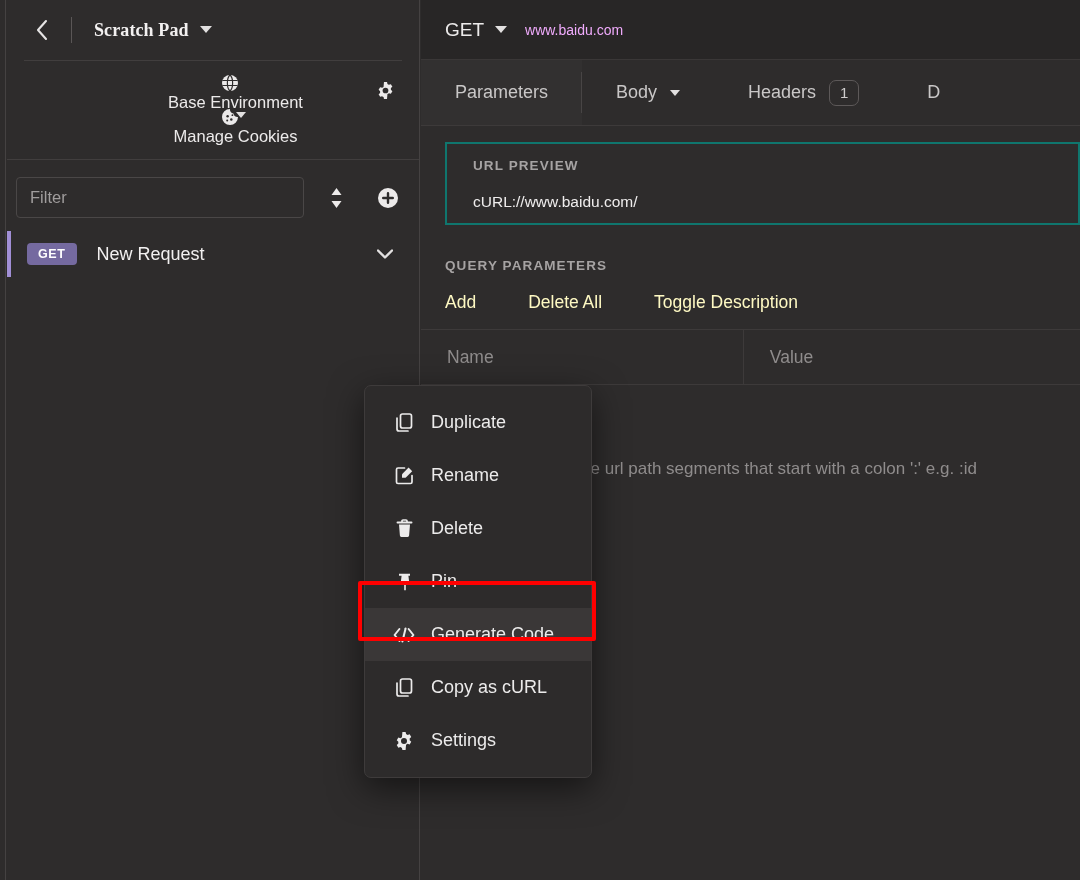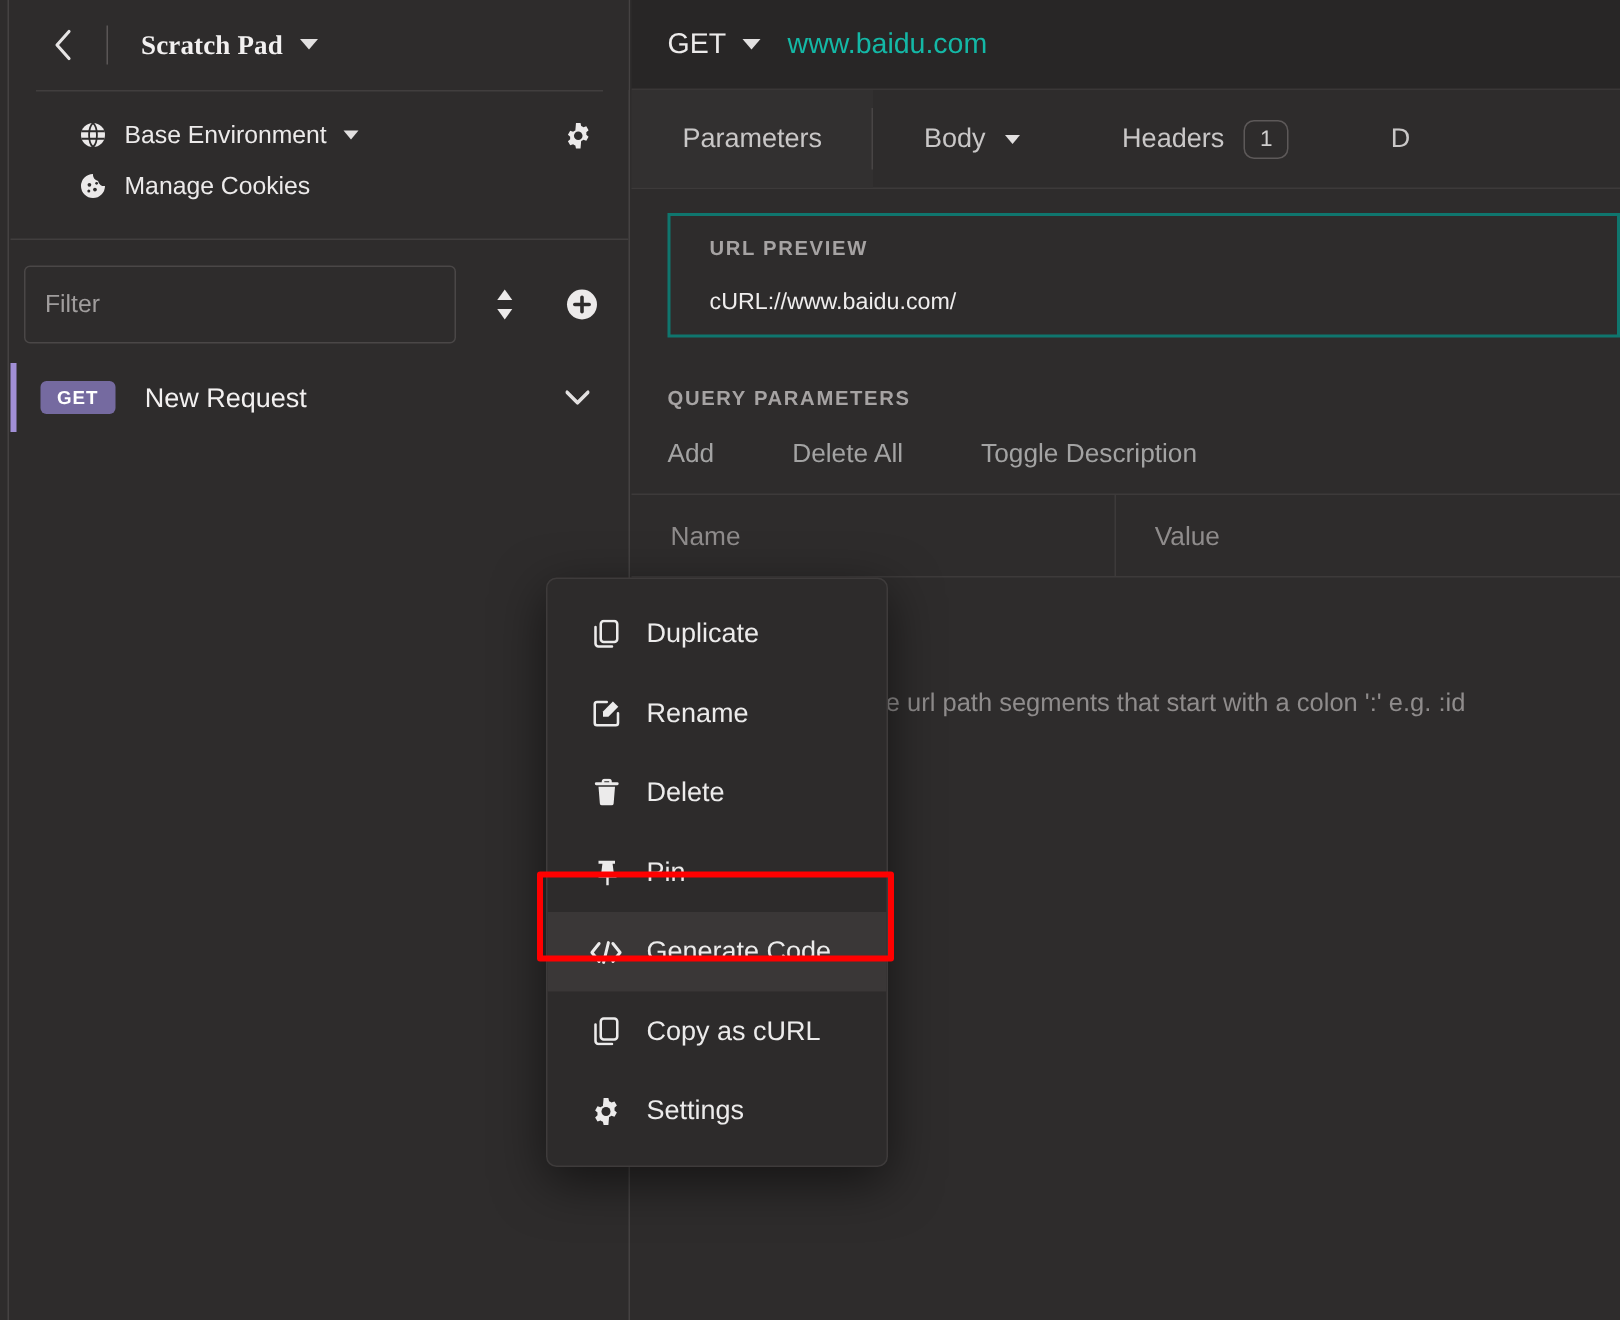--- a/index.html
+++ b/index.html
@@ -73,20 +73,21 @@
     margin: 0 17px;
   }
 
   .env-list { padding: 12px 0 9px 0; }
   .env-row {
     height: 34px;
     display: flex; align-items: center;
     padding-left: 45px;
     position: relative;
     cursor: pointer;
+    flex-direction: column;
   }
   .env-row .ico {
     width: 20px; height: 20px;
     margin-right: 11px;
     display: flex; align-items: center; justify-content: center;
     color: #ebe9e9;
     flex: 0 0 auto;
   }
   .env-row .lbl {
     color: #eceaea;
@@ -106,21 +107,21 @@
     margin: 9px 0 0 0;
   }
 
   
   .filter-row {
     display: flex; align-items: center;
     padding: 17px 0 13px 0;
   }
   .filter-input {
     margin-left: 9px;
-    width: 288px; height: 52px;
+    width: 288px; height: 41px;
     background: #2e2c2c;
     border: 1px solid #4a4747;
     border-radius: 4px;
     color: #d6d4d4;
     font-size: 16.5px;
     font-family: "Liberation Sans", sans-serif;
     padding: 0 13px;
     outline: none;
   }
   .filter-input::placeholder { color: #a09d9d; }
@@ -178,22 +179,22 @@
     display: flex; align-items: center;
     padding-left: 24px;
     border-bottom: 1px solid #3a3737;
   }
   .method-label {
     color: #eceaea;
     font-size: 19px;
   }
   .url-text {
     margin-left: 18px;
-    color: #14b8a6;
-    font-size: 19px;
+    color: #f0abfc;
+    font-size: 14px;
   }
 
   .tab-bar {
     height: 66px;
     display: flex; align-items: stretch;
     background: #2e2c2c;
     border-bottom: 1px solid #3d3a3a;
   }
   .tab {
     display: flex; align-items: center;
@@ -247,21 +248,21 @@
     color: #a6a3a3;
     font-size: 13.5px;
     font-weight: bold;
     letter-spacing: 1.1px;
   }
   .action-row {
     display: flex; align-items: center;
     margin: 19px 0 0 24px;
   }
   .action-link {
-    color: #a3a3a3;
+    color: #fef9c3;
     font-size: 17.5px;
     margin-right: 52px;
     cursor: pointer;
   }
   .action-link:last-child { margin-right: 0; }
 
   
   .param-table {
     margin-top: 16px;
     border-top: 1px solid #3d3a3a;

